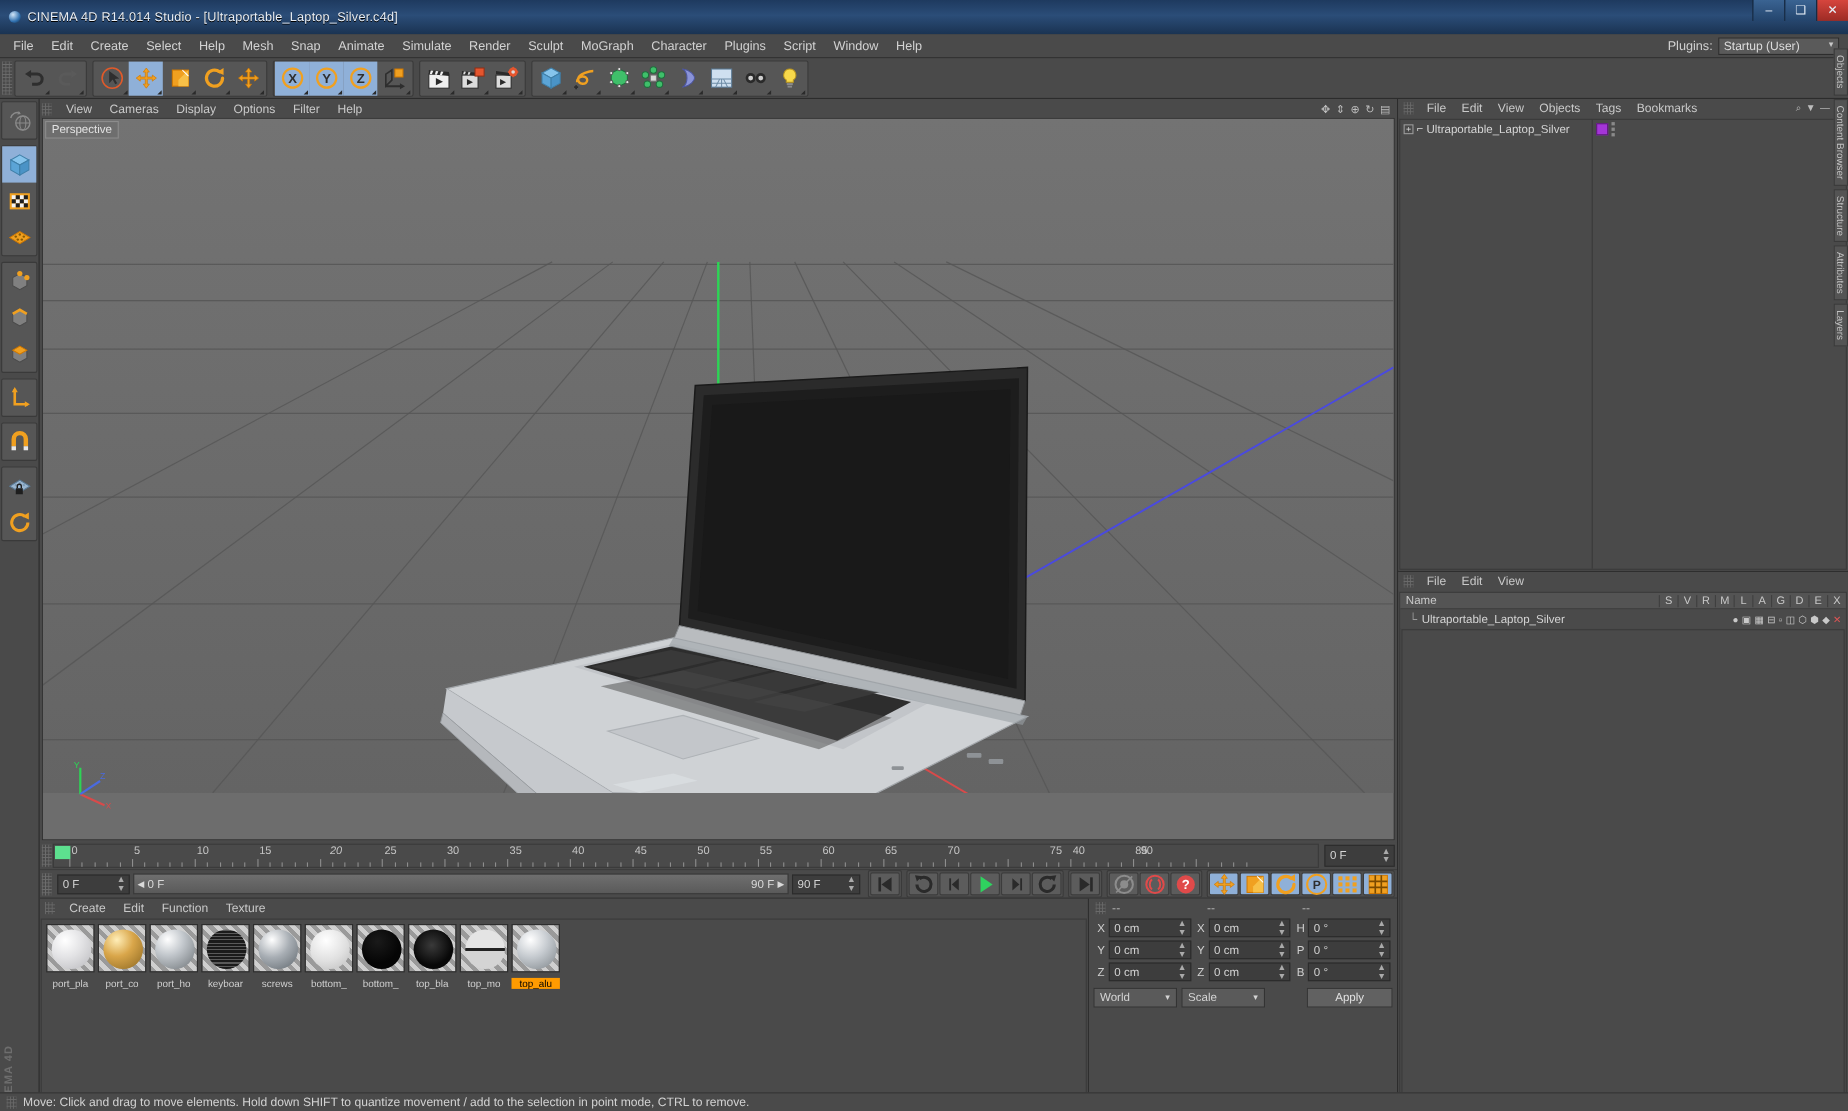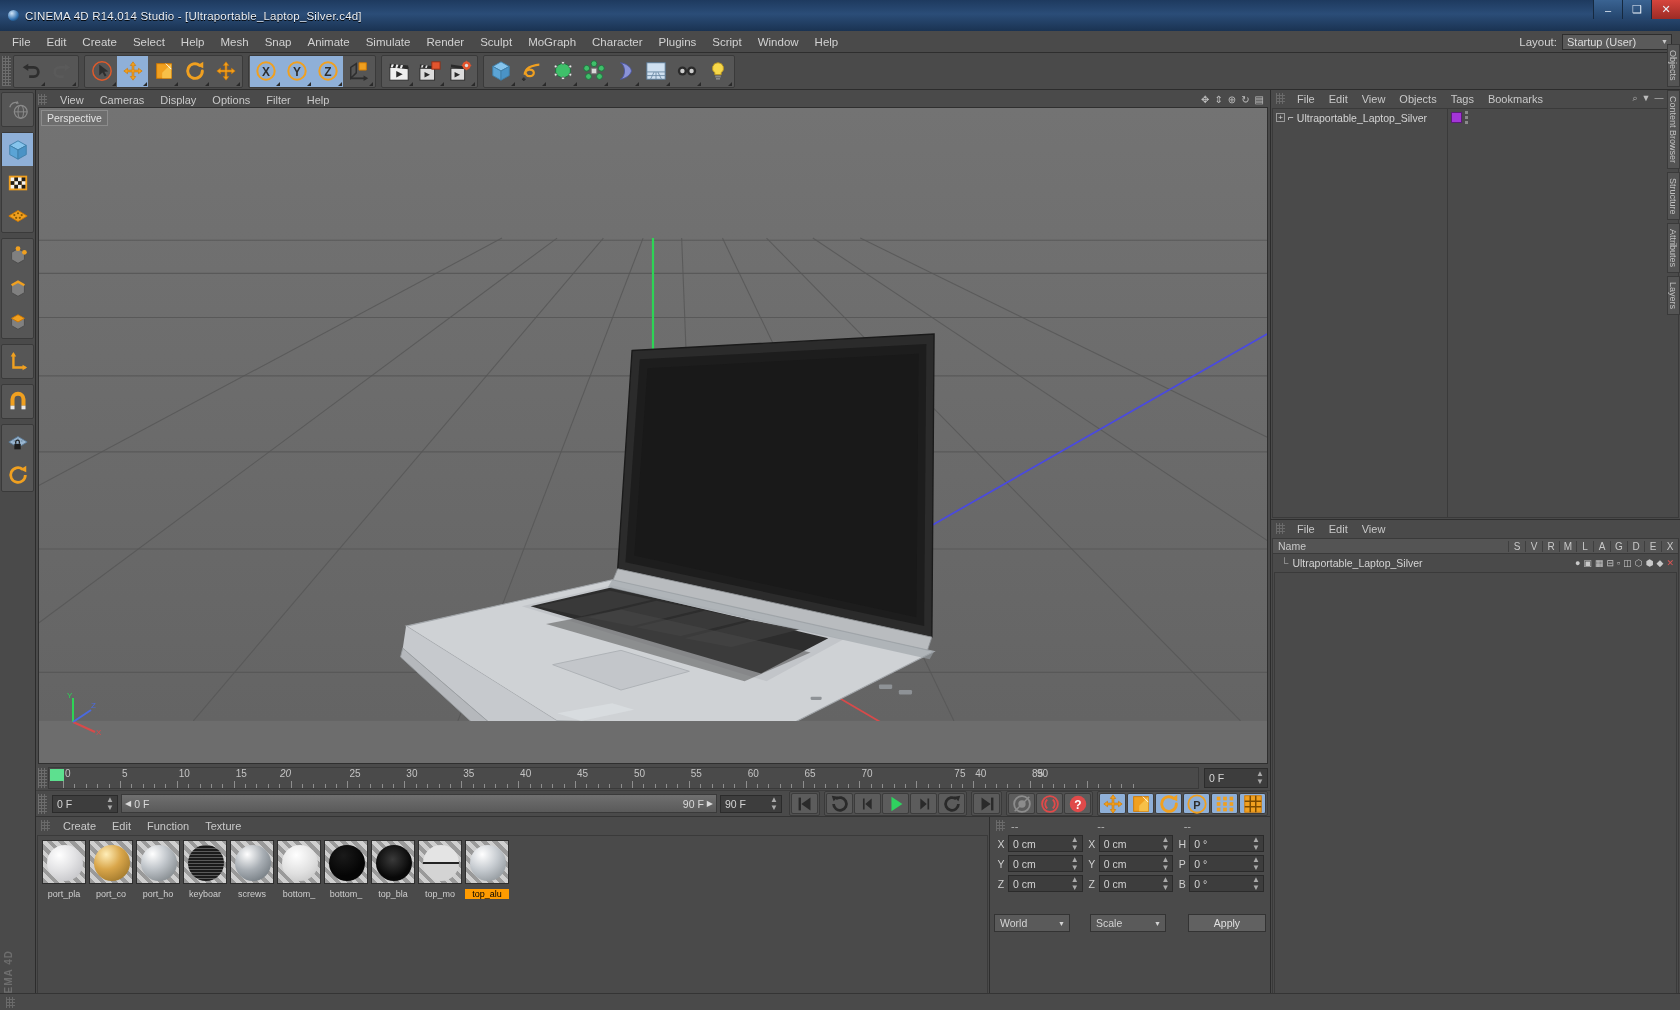--- a/index.html
+++ b/index.html
@@ -121,21 +121,21 @@
   .coord-head .g { width:9px;height:11px;opacity:.5;
     background-image:repeating-linear-gradient(0deg,#8a8a8a 0 1px,transparent 1px 3px),
                      repeating-linear-gradient(90deg,#8a8a8a 0 1px,transparent 1px 3px);
     background-size:3px 3px; margin:0 6px;}
   .coord-head .c { flex:1; text-align:left; }
   .crow { display:flex; align-items:center; height:19px; margin-bottom:1px; }
   .crow .ax { width:14px; color:#cfcfcf; font-size:10.5px; text-align:center; }
   .crow .cf { flex:1; height:17px; background:#3d3d3d; border:1px solid #2b2b2b;
     color:#d4d4d4; font-size:10.5px; display:flex; align-items:center; padding-left:4px;
     position:relative; margin-right:2px; }
-  .crow2 { display:flex; align-items:center; gap:20px; margin-top:20px; padding:0 4px;justify-content:center; }
+  .crow2 { display:flex; align-items:center; gap:4px; margin-top:4px; padding:0 4px;justify-content:center; }
   .csel { width:76px; height:18px; background:#5a5a5a; border:1px solid #333; color:#d4d4d4;
     font-size:10.5px; display:flex; align-items:center; padding-left:5px; position:relative; }
   .csel .arr { position:absolute; right:4px; font-size:7px; }
   .applybtn { margin-left:auto; width:78px; height:18px; background:#616161; border:1px solid #333;
     color:#e0e0e0; font-size:10.5px; display:flex; align-items:center; justify-content:center; }
 
   
   .rpanel { display:flex; flex-direction:column; }
   .objpanel { height:430px; border-bottom:1px solid #2e2e2e; }
   .rp-menu { height:17px; display:flex; align-items:center; background:#4a4a4a; }
@@ -210,21 +210,21 @@
     <div class="mi">Simulate</div>
     <div class="mi">Render</div>
     <div class="mi">Sculpt</div>
     <div class="mi">MoGraph</div>
     <div class="mi">Character</div>
     <div class="mi">Plugins</div>
     <div class="mi">Script</div>
     <div class="mi">Window</div>
     <div class="mi">Help</div>
     <div class="layout-box">
-    <span class="lbl">Layout:</span>
+    <span class="lbl">Plugins:</span>
     <div class="layout-sel">
       <span>Startup (User)</span>
       <span class="arr">▼</span>
     </div>
   </div>
 </div>
 
 <div class="toolbar" id="toolbar">
   <div class="grip"></div>
 <div class="tgrp">
@@ -714,21 +714,21 @@
           <div class="tl-mark" style="left: 139.2px; height: 4px;"></div>
           <div class="tl-mark" style="left: 150.5px; height: 4px;"></div>
           <div class="tl-mark" style="left: 161.9px; height: 4px;"></div>
           <div class="tl-mark" style="left: 173.3px; height: 4px;"></div>
           <div class="tl-tick" style="left: 186.667px;">15</div>
           <div class="tl-mark" style="left: 184.7px; height: 7px;"></div>
           <div class="tl-mark" style="left: 196px; height: 4px;"></div>
           <div class="tl-mark" style="left: 207.4px; height: 4px;"></div>
           <div class="tl-mark" style="left: 218.8px; height: 4px;"></div>
           <div class="tl-mark" style="left: 230.2px; height: 4px;"></div>
-          <div class="tl-tick" style="left: 231px; font-style: italic;">20</div>
+          <div class="tl-tick" style="left: 251px; font-style: italic;">20</div>
           <div class="tl-mark" style="left: 241.6px; height: 7px;"></div>
           <div class="tl-mark" style="left: 252.9px; height: 4px;"></div>
           <div class="tl-mark" style="left: 264.3px; height: 4px;"></div>
           <div class="tl-mark" style="left: 275.7px; height: 4px;"></div>
           <div class="tl-mark" style="left: 287.1px; height: 4px;"></div>
           <div class="tl-tick" style="left: 300.444px;">25</div>
           <div class="tl-mark" style="left: 298.4px; height: 7px;"></div>
           <div class="tl-mark" style="left: 309.8px; height: 4px;"></div>
           <div class="tl-mark" style="left: 321.2px; height: 4px;"></div>
           <div class="tl-mark" style="left: 332.6px; height: 4px;"></div>
@@ -1192,13 +1192,14 @@
       <div class="rtab">Objects</div>
       <div class="rtab">Content Browser</div>
       <div class="rtab">Structure</div>
       <div class="rtab">Attributes</div>
       <div class="rtab">Layers</div>
     </div>
 </div>
 
 <div class="statusbar">
   <div class="g"></div>
+  <div class="txt">Move: Click and drag to move elements. Hold down SHIFT to quantize movement / add to the selection in point mode, CTRL to remove.</div>
 </div>
 
 </body></html>

